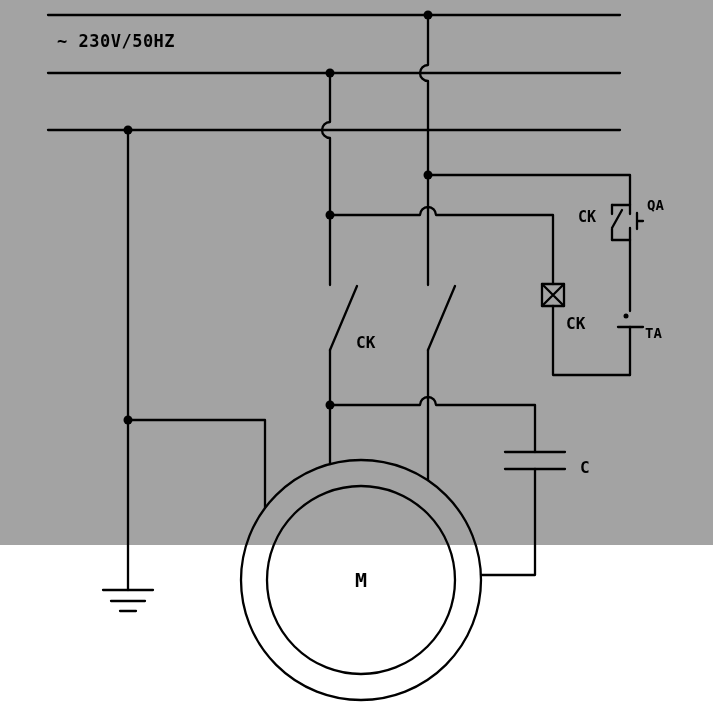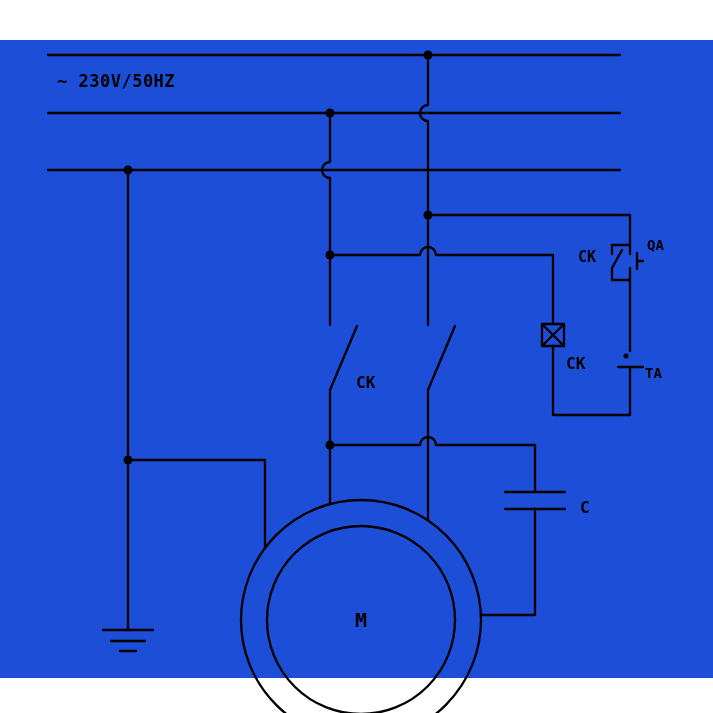--- a/index.html
+++ b/index.html
@@ -7,23 +7,22 @@
     padding: 0;
     background: #ffffff;
     width: 713px;
     height: 713px;
     overflow: hidden;
     font-family: "DejaVu Sans Mono", monospace;
   }
   .stage {
     position: relative;
     width: 713px;
-    height: 638px;
-    background: #1d4ed8;
-    margin-top: 40px;
+    height: 545px;
+    background: #a3a3a3;
   }
   svg text {
     font-family: "DejaVu Sans Mono", "Liberation Mono", monospace;
     font-weight: bold;
     fill: #000000;
   }
 </style>
 </head>
 <body>
 

